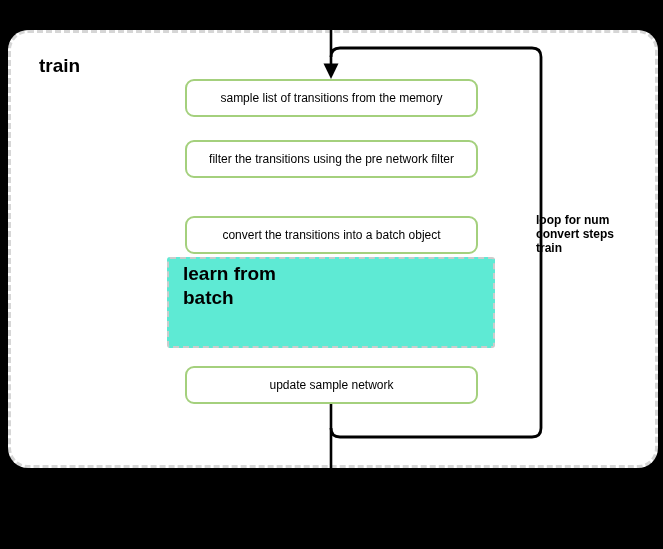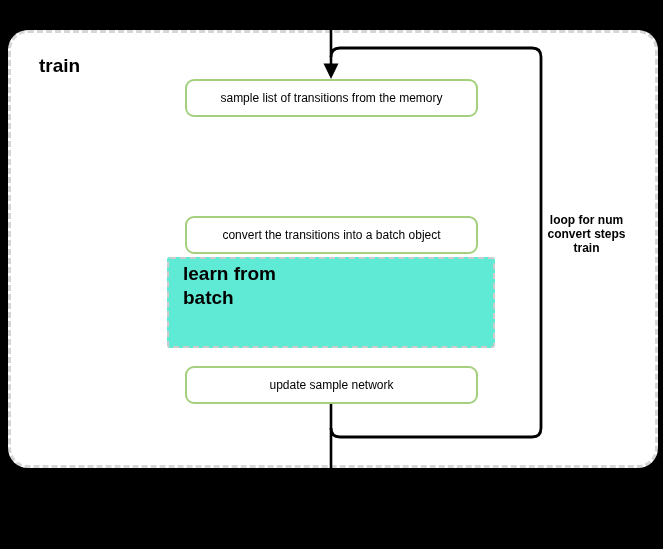--- a/index.html
+++ b/index.html
@@ -66,21 +66,20 @@
     width: 118px;
     font-size: 19px;
     font-weight: bold;
     line-height: 1.28;
     color: var(--text, #000000);
   }
   #loop-annotation {
     position: absolute;
     left: 536px; top: 213px;
     width: 101px;
-    text-align: center;
     font-size: 12px;
     font-weight: bold;
     line-height: 14px;
     color: var(--text, #000000);
     z-index: 2;
   }
   #connector-layer {
     position: absolute;
     left: 0; top: 0;
     width: 663px; height: 549px;
@@ -106,20 +105,23 @@
     <path class="stroke" d="M331 57 Q331 48 340 48 L532 48 Q541 48 541 57 L541 428 Q541 437 532 437 L340 437 Q331 437 331 428" stroke-width="2.8"></path>
 
     <path class="stroke" d="M331 404 L331 468" stroke-width="2.6"></path>
   </svg>
 
   <div class="container-title">train</div>
 
   <div id="step-1" class="step-box">
     <span>sample list of transitions from the memory</span>
   </div>
+  <div id="step-2" class="step-box">
+    <span>filter the transitions using the pre network filter</span>
+  </div>
   <div id="step-3" class="step-box">
     <span>convert the transitions into a batch object</span>
   </div>
 
   <div id="subprocess-box">
     <div id="subprocess-label">learn from batch</div>
   </div>
 
   <div id="step-final" class="step-box">
     <span>update sample network</span>

